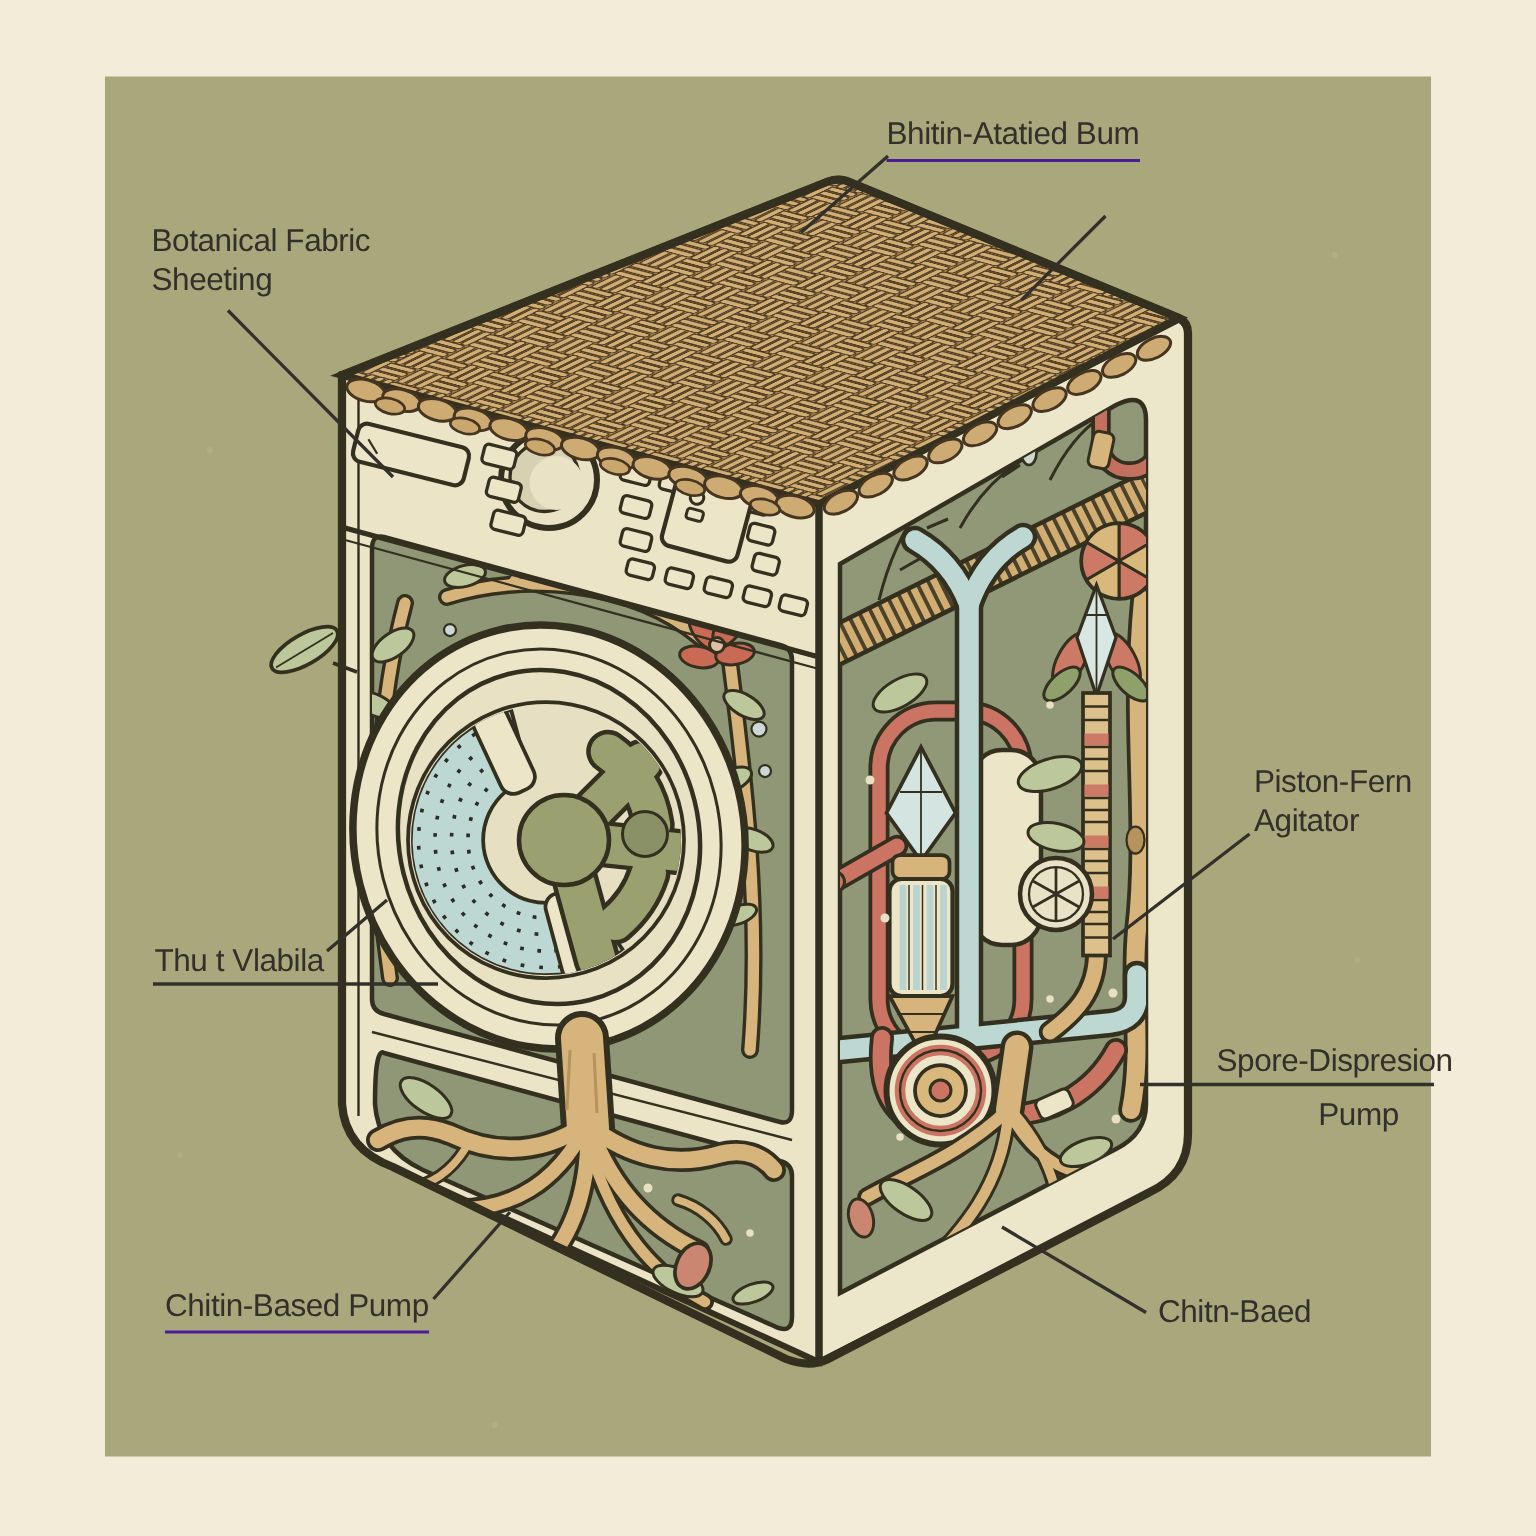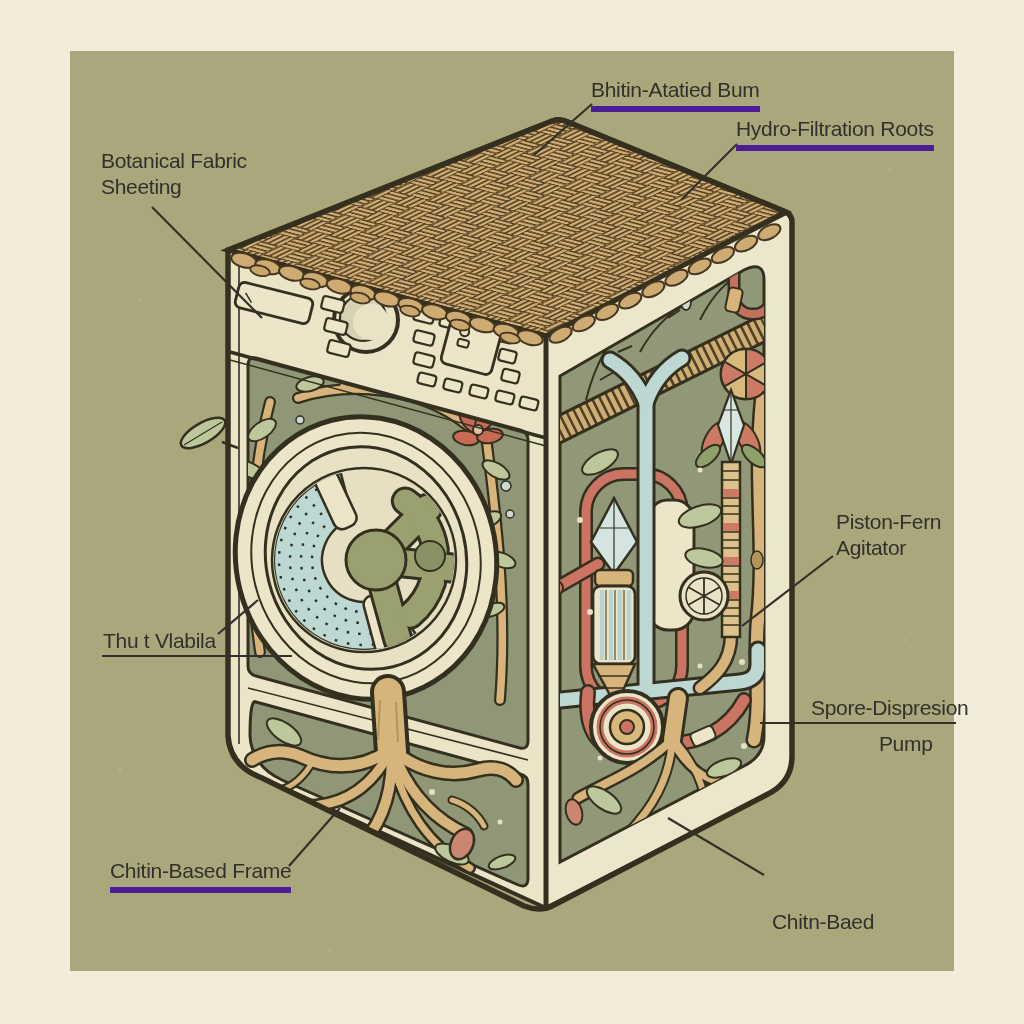--- a/index.html
+++ b/index.html
@@ -7,30 +7,30 @@
     width:1024px;height:1024px;position:relative;overflow:hidden;
     background:#f2ecd8;
     font-family:"Liberation Sans", sans-serif;
   }
   .stage{position:absolute;inset:0;}
   svg{position:absolute;left:0;top:0;}
   .label{
     position:absolute;color:#32302a;font-size:21px;line-height:26px;
     letter-spacing:-0.3px;white-space:nowrap;
   }
-  .label .u{display:inline-block;border-bottom:6px solid #4c1d95;padding-bottom:3px;}
+  .label .u{display:inline-block;border-bottom:2px solid #4c1d95;padding-bottom:3px;}
   #lbl-bhitin{left:591px;top:77px;}
   #lbl-hydro{left:736px;top:116px;}
   #lbl-botanical{left:101px;top:148px;}
   #lbl-piston{left:836px;top:509px;}
   #lbl-mont{left:103px;top:628px;}
   #lbl-spore{left:811px;top:695px;text-align:center;}
   #lbl-spore .line2{display:block;margin-top:10px;margin-left:32px;}
   #lbl-chitin-frame{left:110px;top:858px;}
-  #lbl-chitn-baed{left:772px;top:862px;margin-top:47px;}
+  #lbl-chitn-baed{left:772px;top:862px;}
 </style>
 </head>
 <body>
 
 <div class="stage">
 <svg width="1024" height="1024" viewBox="0 0 1024 1024">
   <defs>
     <pattern id="weave" width="36" height="36" patternUnits="userSpaceOnUse" patternTransform="matrix(0.97,0.26,-0.9,0.44,0,0)">
       <rect width="36" height="36" fill="#a8854f"></rect>
       <g stroke="#46361f" stroke-width="1.1" fill="#d3ae74">
@@ -453,29 +453,28 @@
     <path d="M833,556 L742,626"></path>
     <path d="M218,634 L258,600"></path>
     <path d="M102,656 L292,656"></path>
     <path d="M760,723 L956,723"></path>
     <path d="M289,866 L340,808"></path>
     <path d="M764,875 L668,818"></path>
   </g>
 </svg>
 
 <div class="label" id="lbl-bhitin"><span class="u">Bhitin-Atatied Bum</span></div>
-<div class="label" id="lbl-hydro"><span class="u">Hydro-Filtration Roots</span></div>
 <div class="label" id="lbl-botanical">
   <span>Botanical Fabric</span><br>
   <span>Sheeting</span>
 </div>
 <div class="label" id="lbl-piston">
   <span>Piston-Fern</span><br>
   <span>Agitator</span>
 </div>
 <div class="label" id="lbl-mont"><span>Thu t Vlabila</span></div>
 <div class="label" id="lbl-spore">
   <span>Spore-Dispresion</span>
   <span class="line2">Pump</span>
 </div>
-<div class="label" id="lbl-chitin-frame"><span class="u">Chitin-Based Frame</span></div>
+<div class="label" id="lbl-chitin-frame"><span class="u">Chitin-Based Pump</span></div>
 <div class="label" id="lbl-chitn-baed"><span>Chitn-Baed</span></div>
 </div>
 
 </body></html>

